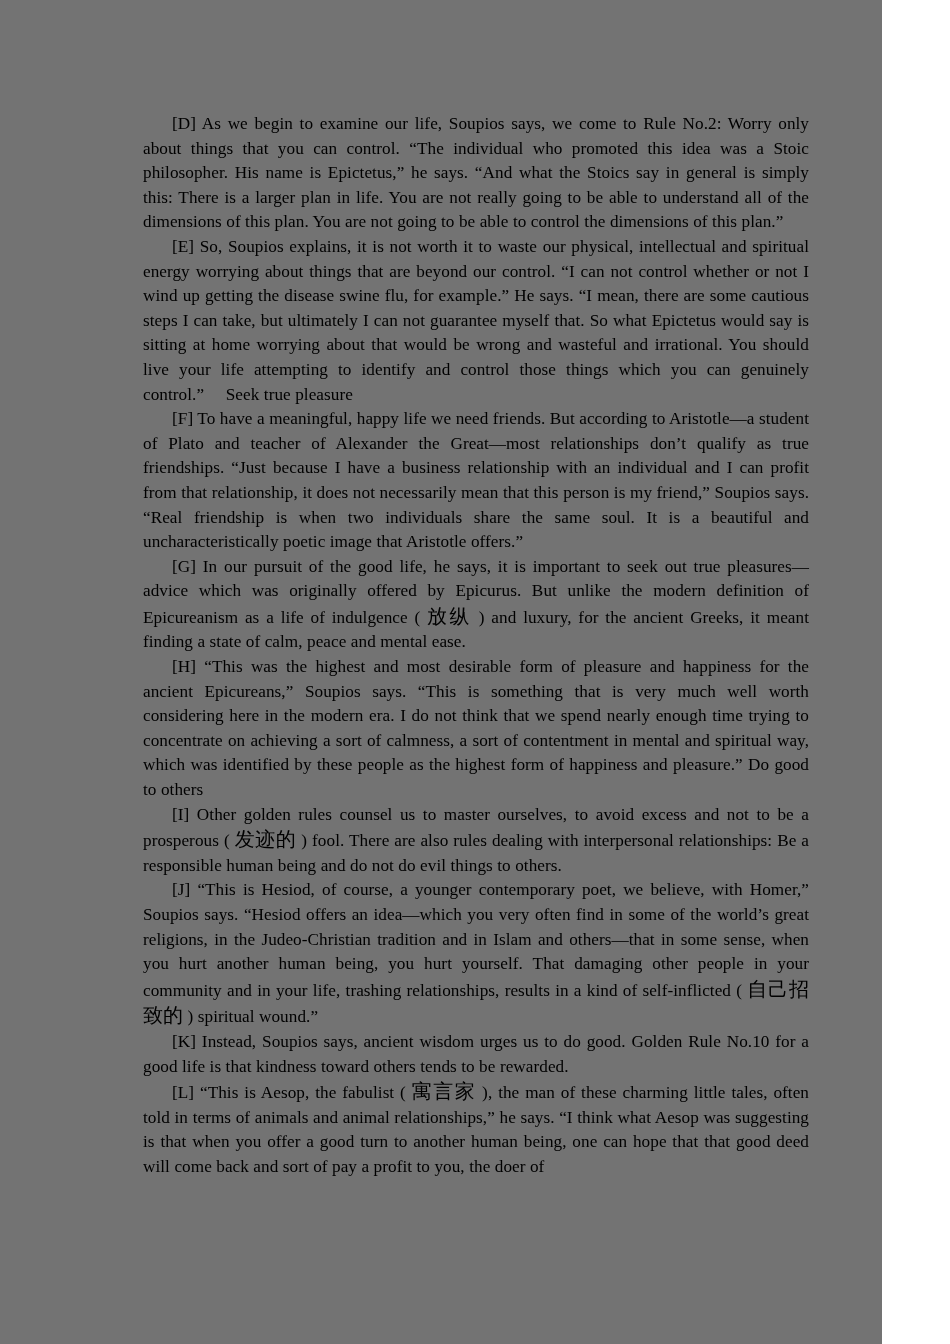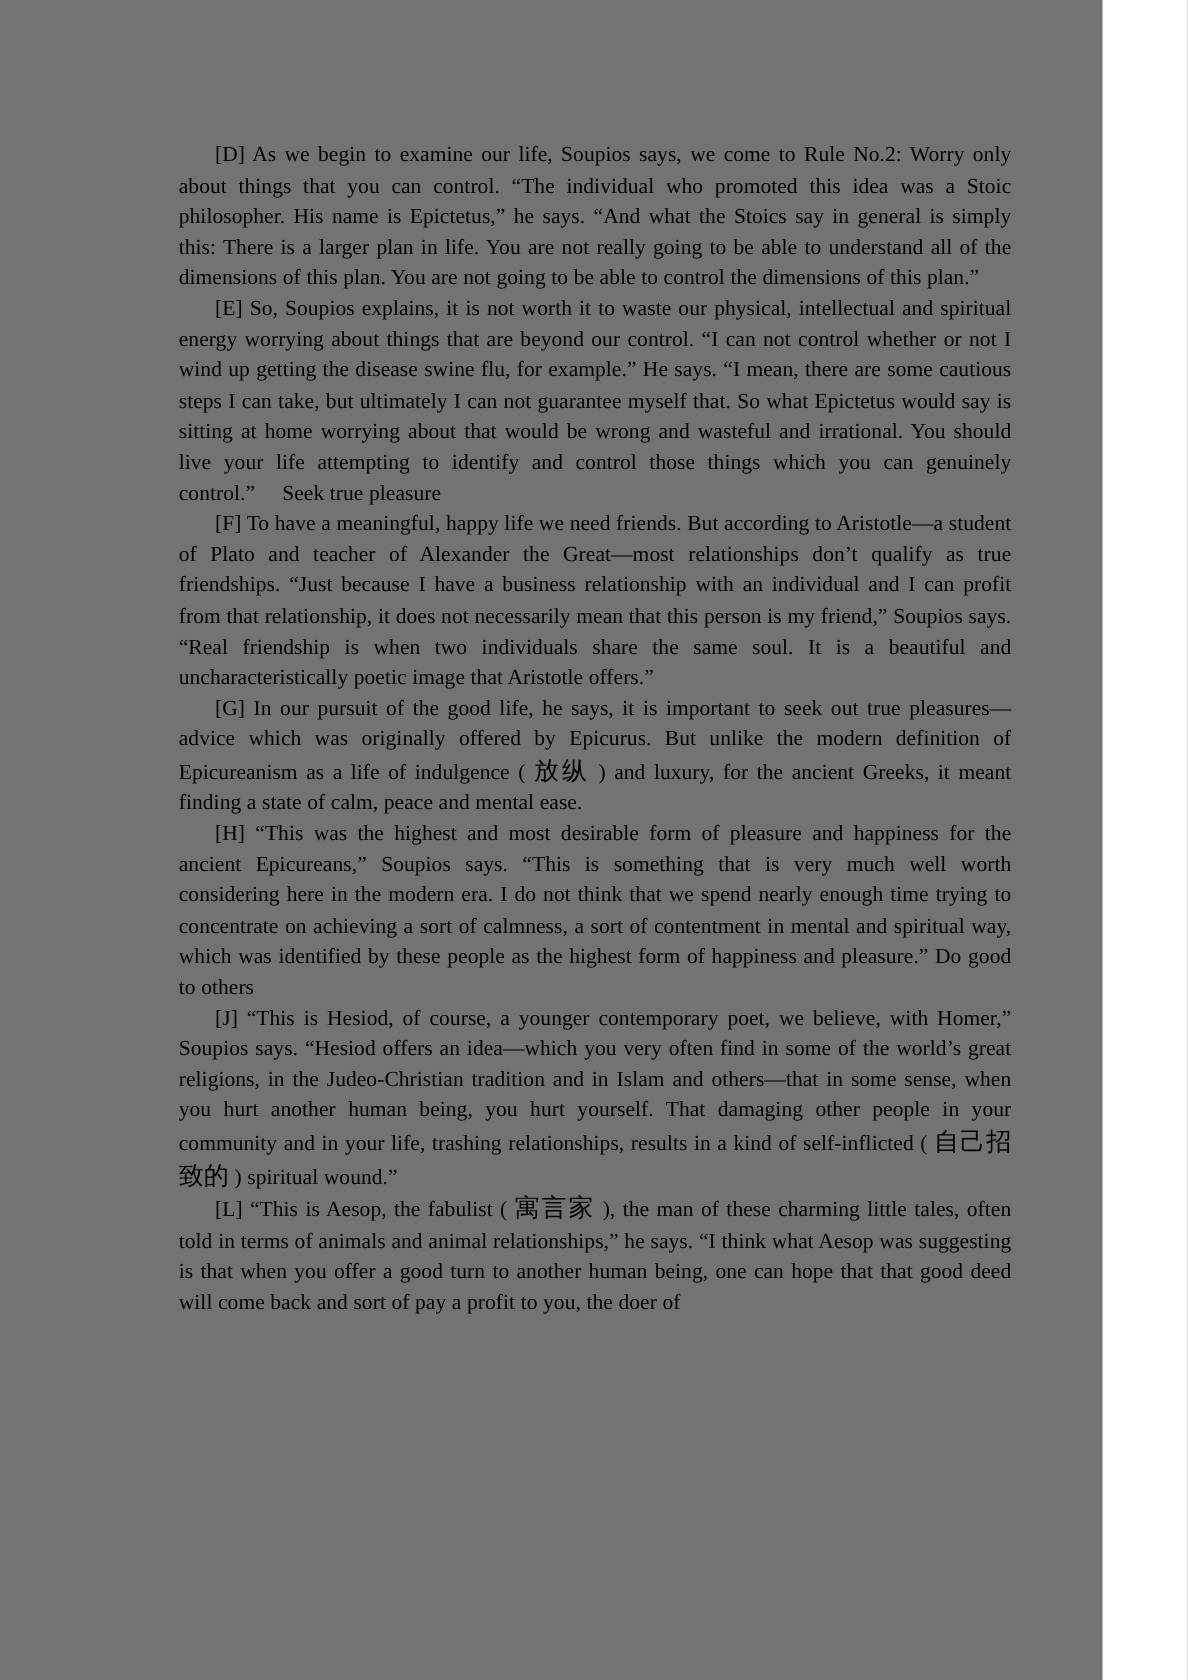--- a/index.html
+++ b/index.html
@@ -49,16 +49,18 @@
 </head>
 <body>
 
 <div class="page">
   <div class="text-block">
     <p class="para">[D] As we begin to examine our life, Soupios says, we come to Rule No.2: Worry only about things that you can control. “The individual who promoted this idea was a Stoic philosopher. His name is Epictetus,” he says. “And what the Stoics say in general is simply this: There is a larger plan in life. You are not really going to be able to understand all of the dimensions of this plan. You are not going to be able to control the dimensions of this plan.”</p>
     <p class="para">[E] So, Soupios explains, it is not worth it to waste our physical, intellectual and spiritual energy worrying about things that are beyond our control. “I can not control whether or not I wind up getting the disease swine flu, for example.” He says. “I mean, there are some cautious steps I can take, but ultimately I can not guarantee myself that. So what Epictetus would say is sitting at home worrying about that would be wrong and wasteful and irrational. You should live your life attempting to identify and control those things which you can genuinely control.”  Seek true pleasure</p>
     <p class="para">[F] To have a meaningful, happy life we need friends. But according to Aristotle—a student of Plato and teacher of Alexander the Great—most relationships don’t qualify as true friendships. “Just because I have a business relationship with an individual and I can profit from that relationship, it does not necessarily mean that this person is my friend,” Soupios says. “Real friendship is when two individuals share the same soul. It is a beautiful and uncharacteristically poetic image that Aristotle offers.”</p>
     <p class="para">[G] In our pursuit of the good life, he says, it is important to seek out true pleasures—advice which was originally offered by Epicurus. But unlike the modern definition of Epicureanism as a life of indulgence ( <span class="cjk">放纵</span> ) and luxury, for the ancient Greeks, it meant finding a state of calm, peace and mental ease.</p>
     <p class="para">[H] “This was the highest and most desirable form of pleasure and happiness for the ancient Epicureans,” Soupios says. “This is something that is very much well worth considering here in the modern era. I do not think that we spend nearly enough time trying to concentrate on achieving a sort of calmness, a sort of contentment in mental and spiritual way, which was identified by these people as the highest form of happiness and pleasure.” Do good to others</p>
+    <p class="para">[I] Other golden rules counsel us to master ourselves, to avoid excess and not to be a prosperous ( <span class="cjk">发迹的</span> ) fool. There are also rules dealing with interpersonal relationships: Be a responsible human being and do not do evil things to others.</p>
     <p class="para">[J] “This is Hesiod, of course, a younger contemporary poet, we believe, with Homer,” Soupios says. “Hesiod offers an idea—which you very often find in some of the world’s great religions, in the Judeo-Christian tradition and in Islam and others—that in some sense, when you hurt another human being, you hurt yourself. That damaging other people in your community and in your life, trashing relationships, results in a kind of self-inflicted ( <span class="cjk">自己招致的</span> ) spiritual wound.”</p>
+    <p class="para">[K] Instead, Soupios says, ancient wisdom urges us to do good. Golden Rule No.10 for a good life is that kindness toward others tends to be rewarded.</p>
     <p class="para">[L] “This is Aesop, the fabulist ( <span class="cjk">寓言家</span> ), the man of these charming little tales, often told in terms of animals and animal relationships,” he says. “I think what Aesop was suggesting is that when you offer a good turn to another human being, one can hope that that good deed will come back and sort of pay a profit to you, the doer of</p>
   </div>
 </div>
 
 </body></html>

